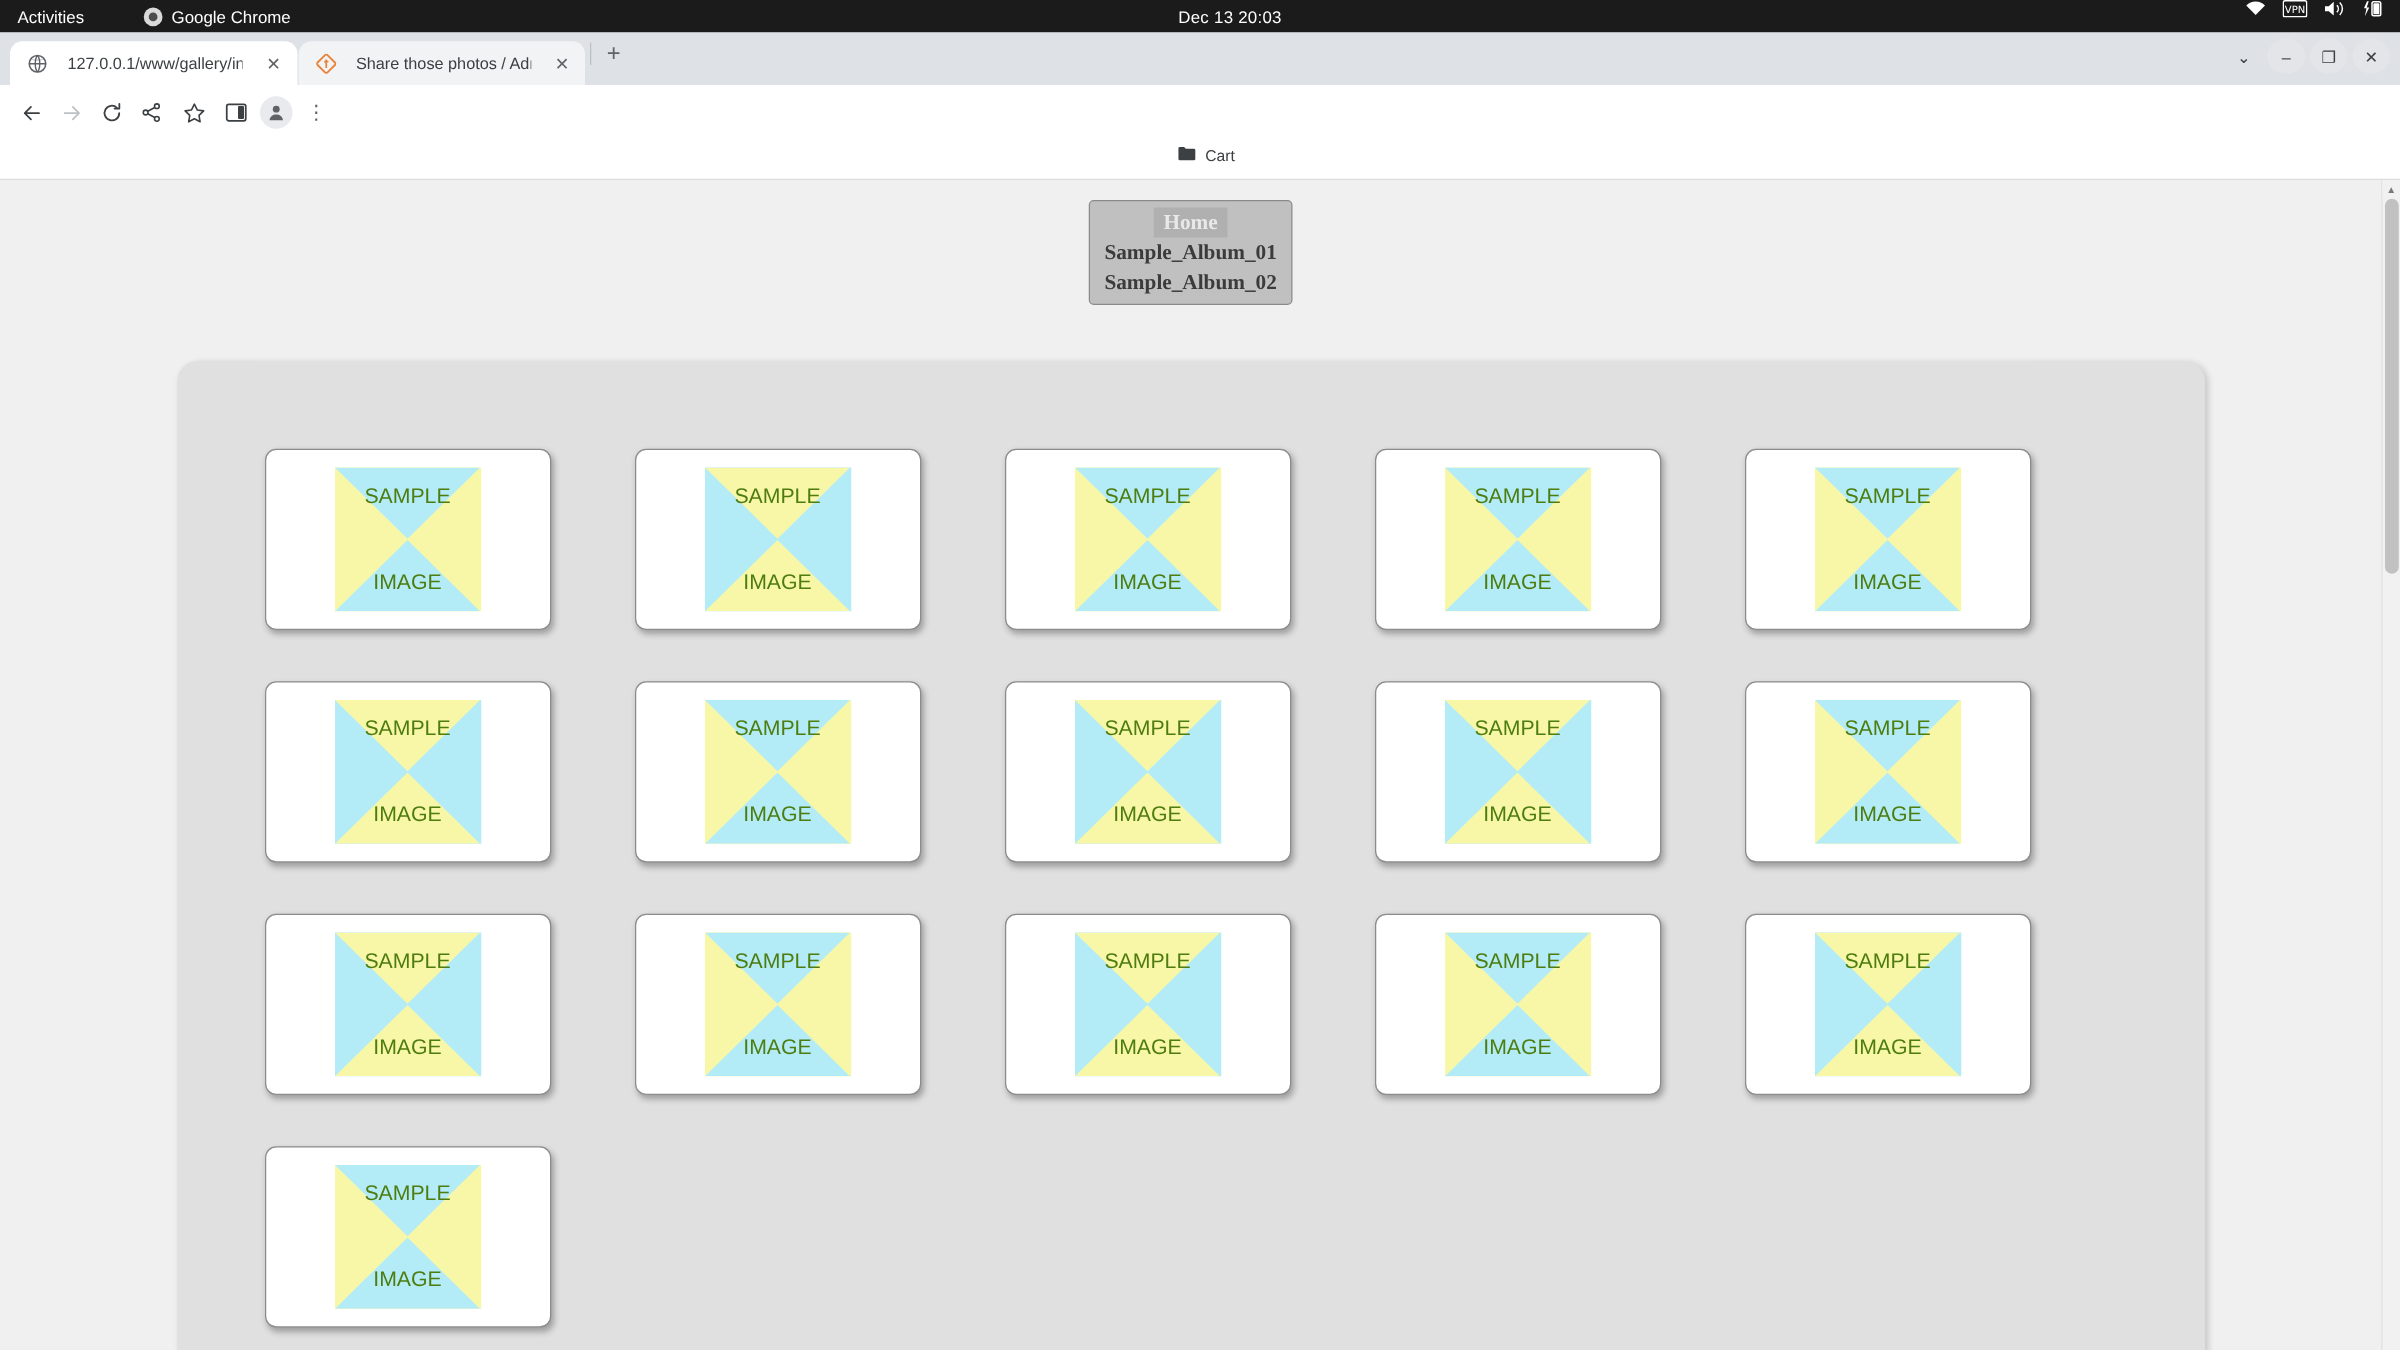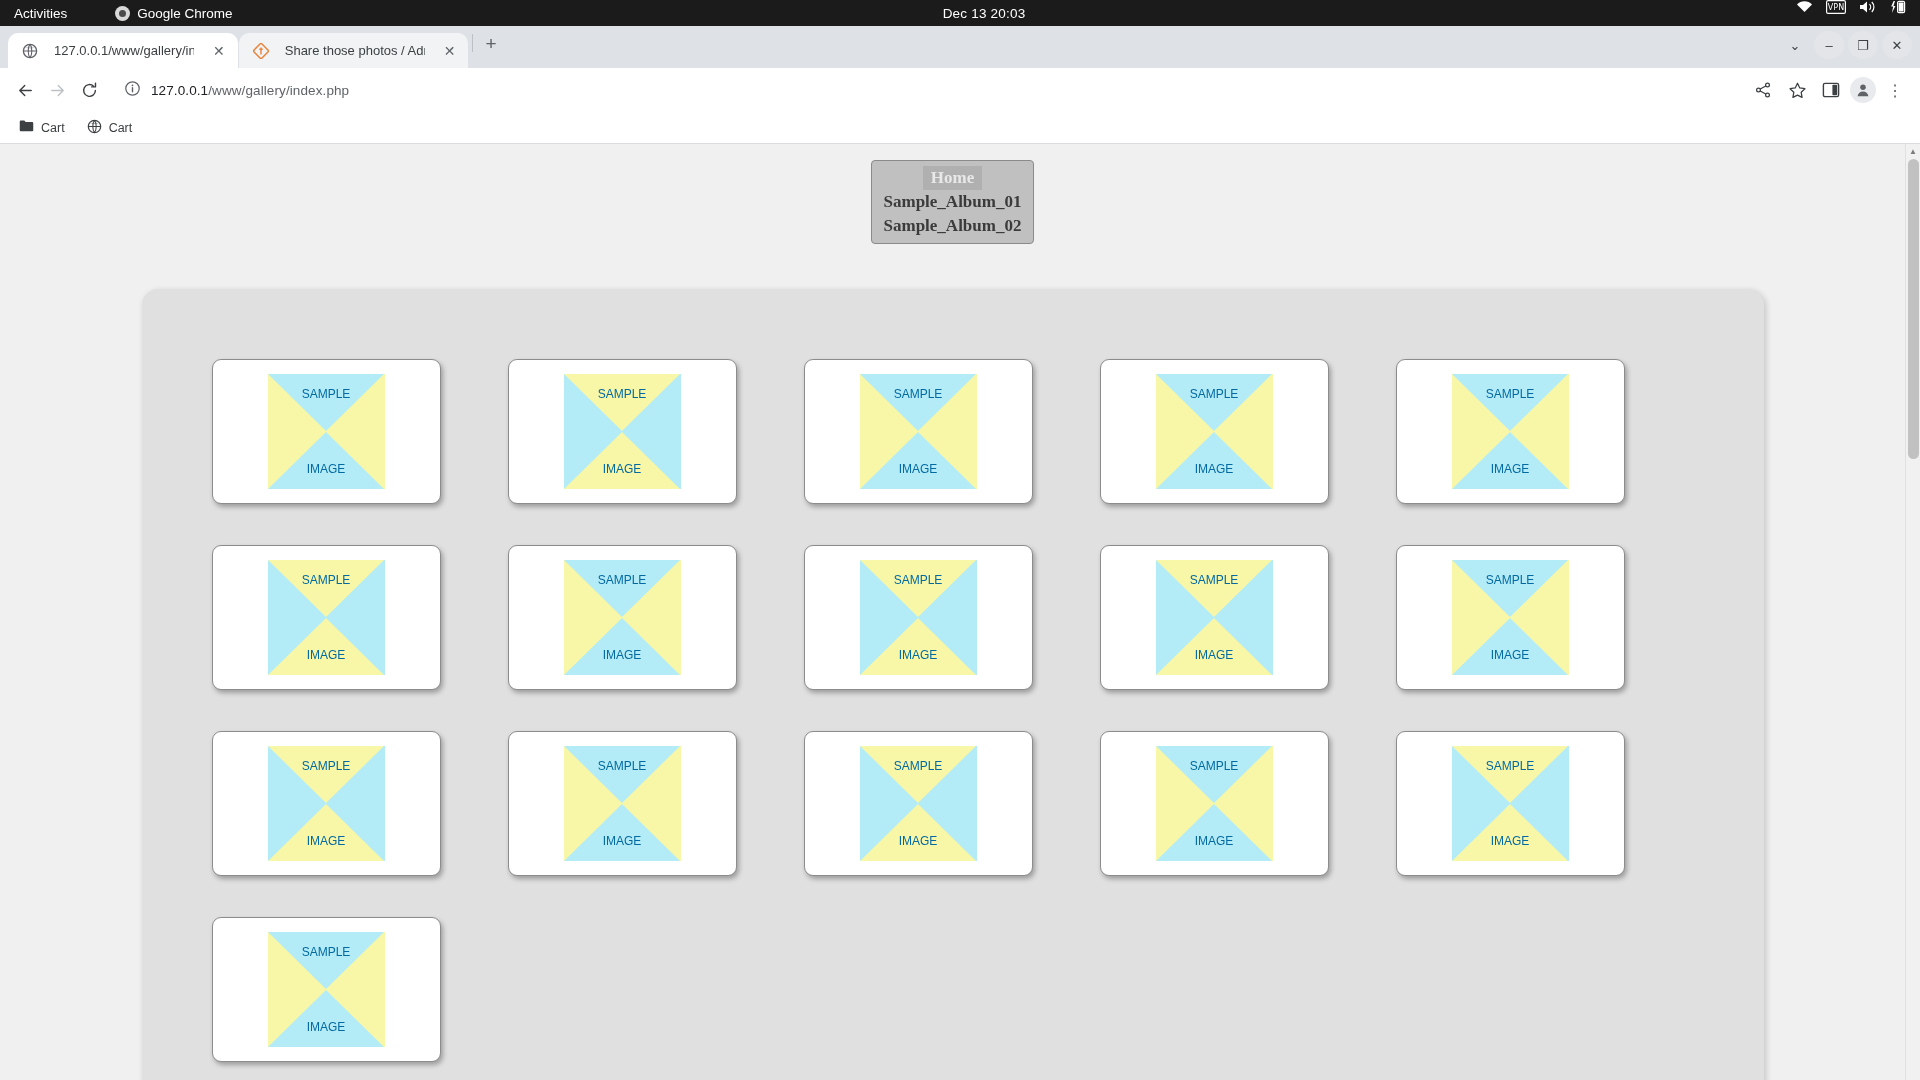--- a/index.html
+++ b/index.html
@@ -124,20 +124,21 @@
 
   
   .bookmarks {
     height: 32px;
     background: #ffffff;
     display: flex;
     align-items: center;
     padding-left: 10px;
     gap: 4px;
     border-bottom: 1px solid #dadce0;
+    flex-direction: column;
   }
   .bm {
     display: flex; align-items: center; gap: 7px;
     padding: 4px 9px; border-radius: 4px;
     font-size: 12.5px; color: #3c4043;
   }
 
   
   .viewport {
     position: relative;
@@ -205,22 +206,22 @@
   .sampimg {
     position: relative;
     width: 117px;
     height: 115px;
     overflow: hidden;
   }
   .sampimg .tri { position: absolute; width: 0; height: 0; }
   .sampimg .lbl {
     position: absolute; left: 0; right: 0;
     text-align: center;
-    font-size: 12px;
-    color: #0369a1;
+    font-size: 17px;
+    color: #4d7c0f;
     font-family: "Liberation Sans", sans-serif;
   }
   .sampimg .lbl.top { top: 13px; }
   .sampimg .lbl.bot { bottom: 13px; }
 
   
   .sbar {
     position: absolute; top: 0; right: 0; bottom: 0;
     width: 15px; background: #f1f1f1;
     border-left: 1px solid #e0e0e0;
@@ -320,30 +321,20 @@
         <path d="M4 10h12m0 0-5.2-5.2M16 10l-5.2 5.2" stroke="#bdc1c6" stroke-width="1.5" fill="none" stroke-linecap="round" stroke-linejoin="round"></path>
       </svg>
   </span>
   <span class="tbtn">
     <svg width="19" height="19" viewBox="0 0 20 20">
         <path d="M16.2 10a6.2 6.2 0 1 1-1.9-4.5" stroke="#3c4043" stroke-width="1.5" fill="none" stroke-linecap="round"></path>
         <path d="M16.3 2.2v4h-4" stroke="#3c4043" stroke-width="1.5" fill="none" stroke-linecap="round" stroke-linejoin="round"></path>
       </svg>
   </span>
 
-  <div class="omnibox">
-    <span>
-      <svg width="17" height="17" viewBox="0 0 18 18">
-          <circle cx="9" cy="9" r="7.1" fill="none" stroke="#5f6368" stroke-width="1.3"></circle>
-          <path d="M9 8.2v4.3" stroke="#5f6368" stroke-width="1.5" stroke-linecap="round"></path>
-          <circle cx="9" cy="5.6" r=".95" fill="#5f6368"></circle>
-        </svg>
-    </span>
-    <span class="omni-text"><span>127.0.0.1</span><span class="dim">/www/gallery/index.php</span></span>
-  </div>
 
   <div class="tb-right">
     <span class="tbtn">
       <svg width="18" height="18" viewBox="0 0 20 20">
           <circle cx="15" cy="4.4" r="2.1" fill="none" stroke="#3c4043" stroke-width="1.4"></circle>
           <circle cx="5" cy="10" r="2.1" fill="none" stroke="#3c4043" stroke-width="1.4"></circle>
           <circle cx="15" cy="15.6" r="2.1" fill="none" stroke="#3c4043" stroke-width="1.4"></circle>
           <path d="m6.9 8.9 6.2-3.4M6.9 11.1l6.2 3.4" stroke="#3c4043" stroke-width="1.4"></path>
         </svg>
     </span>

